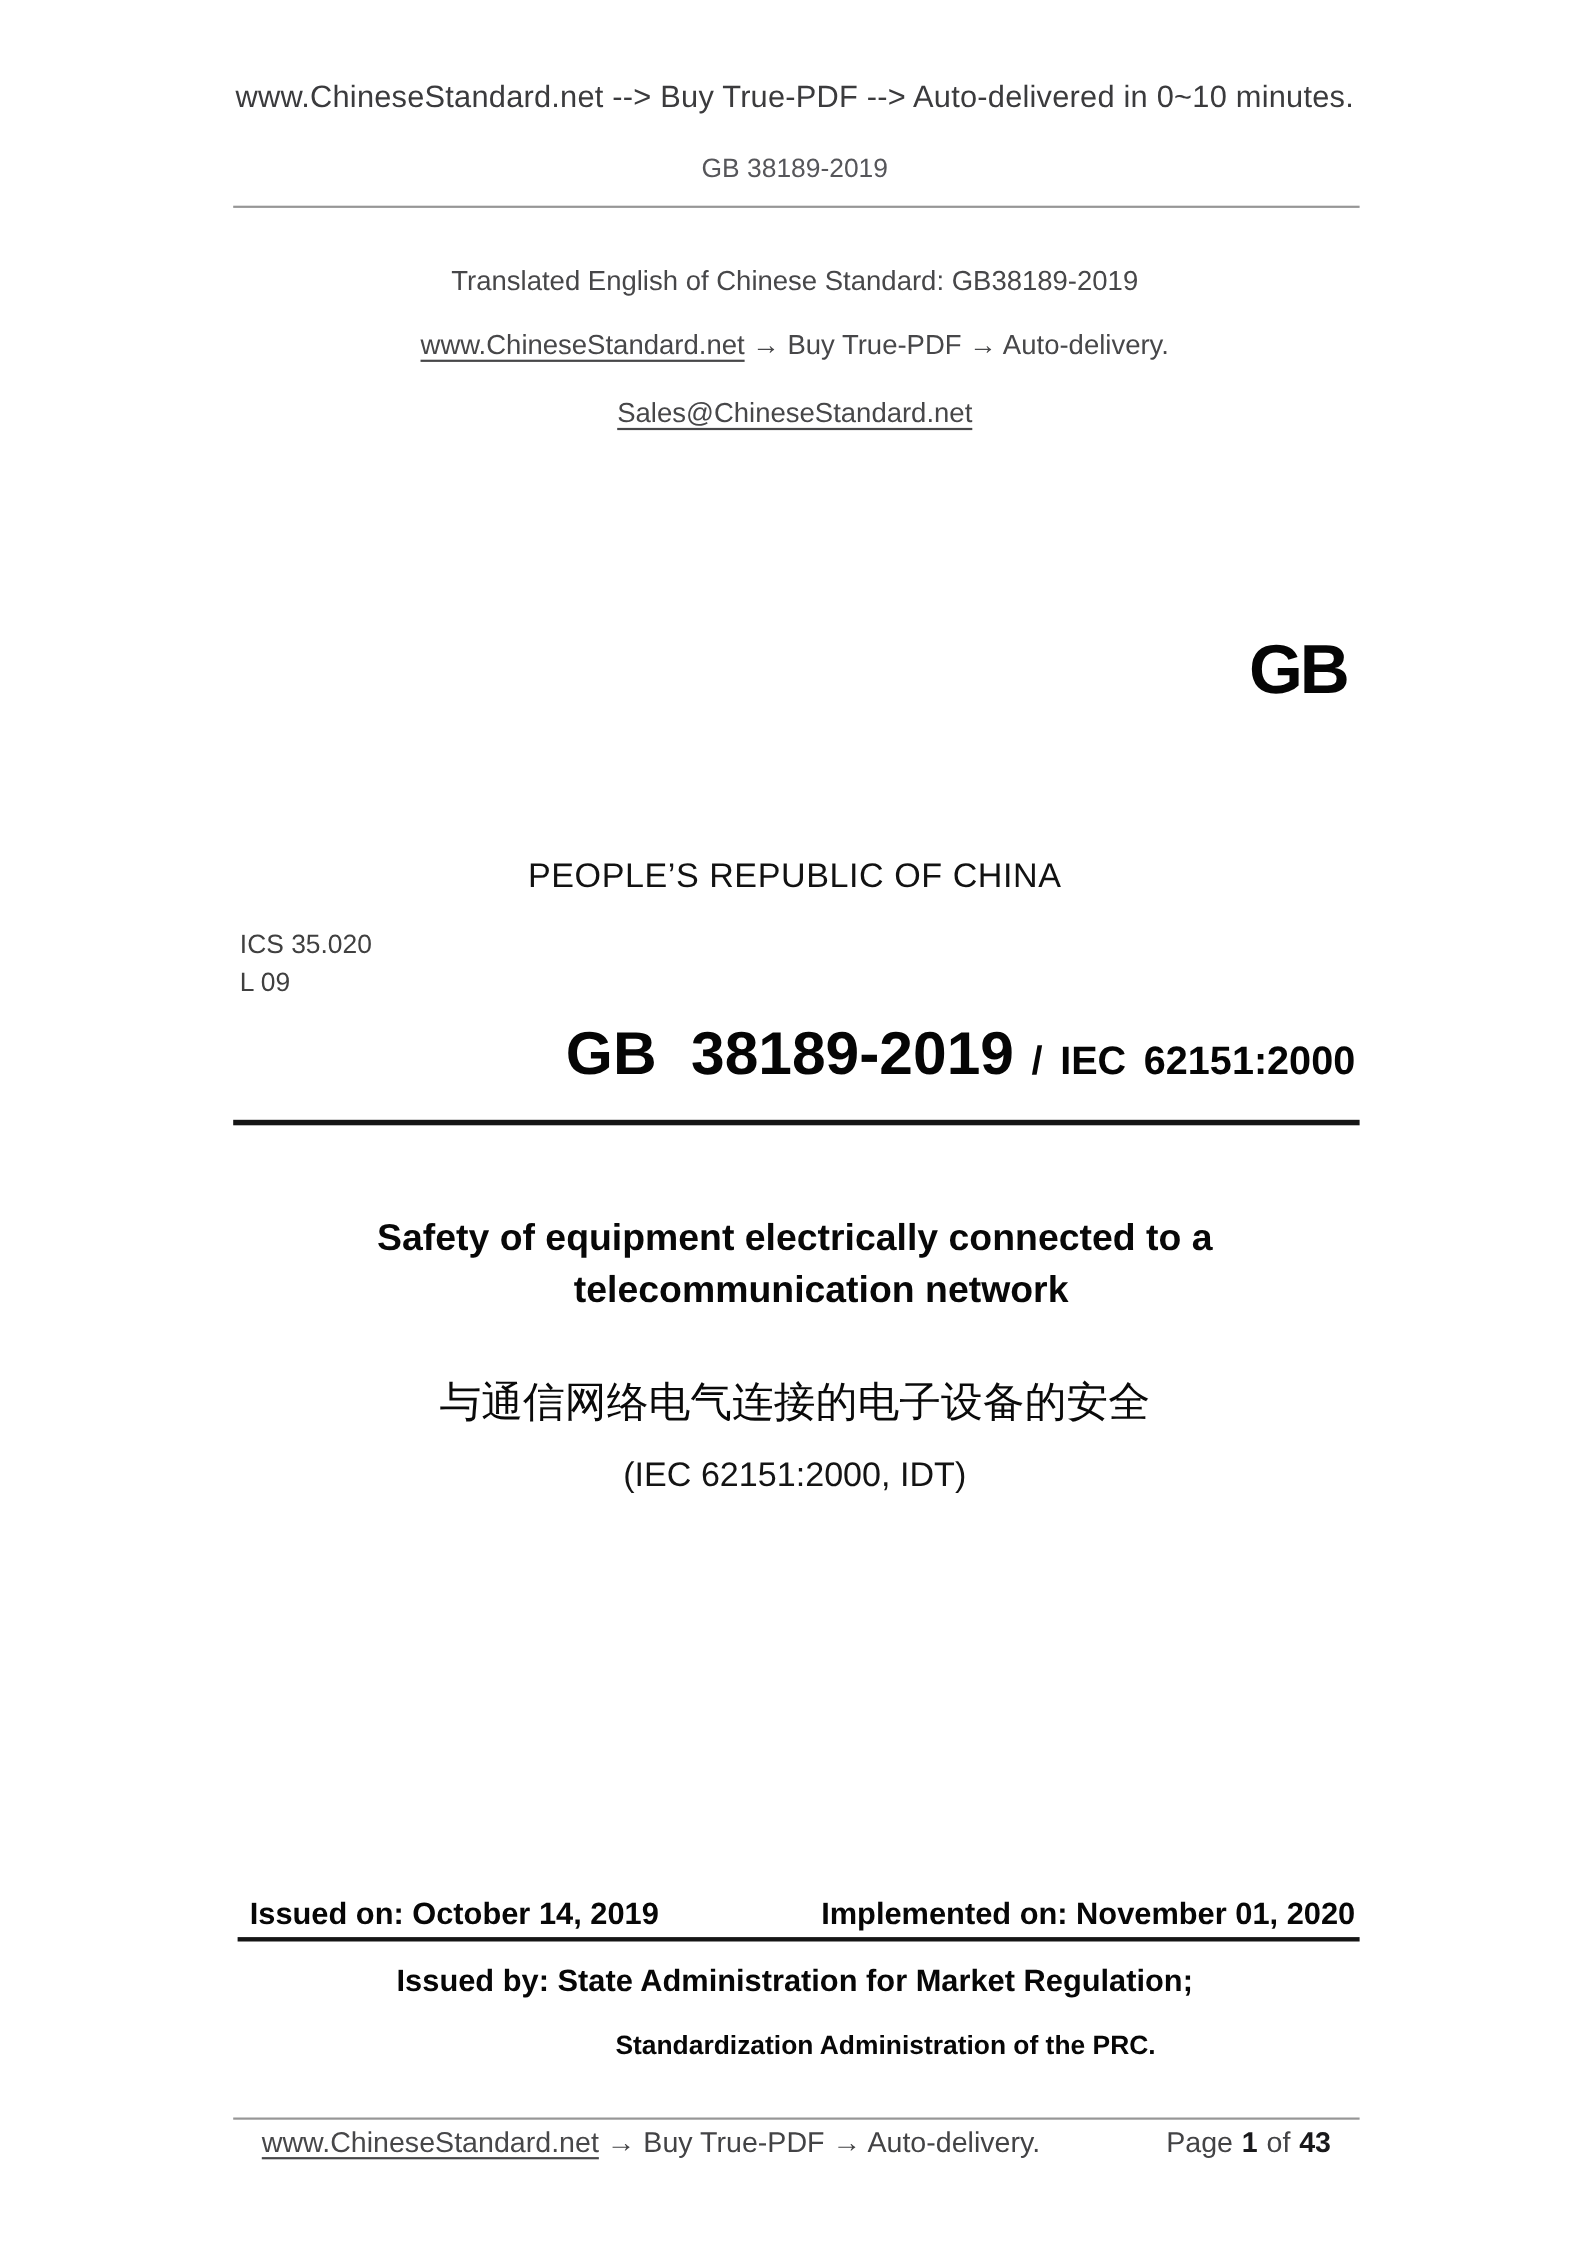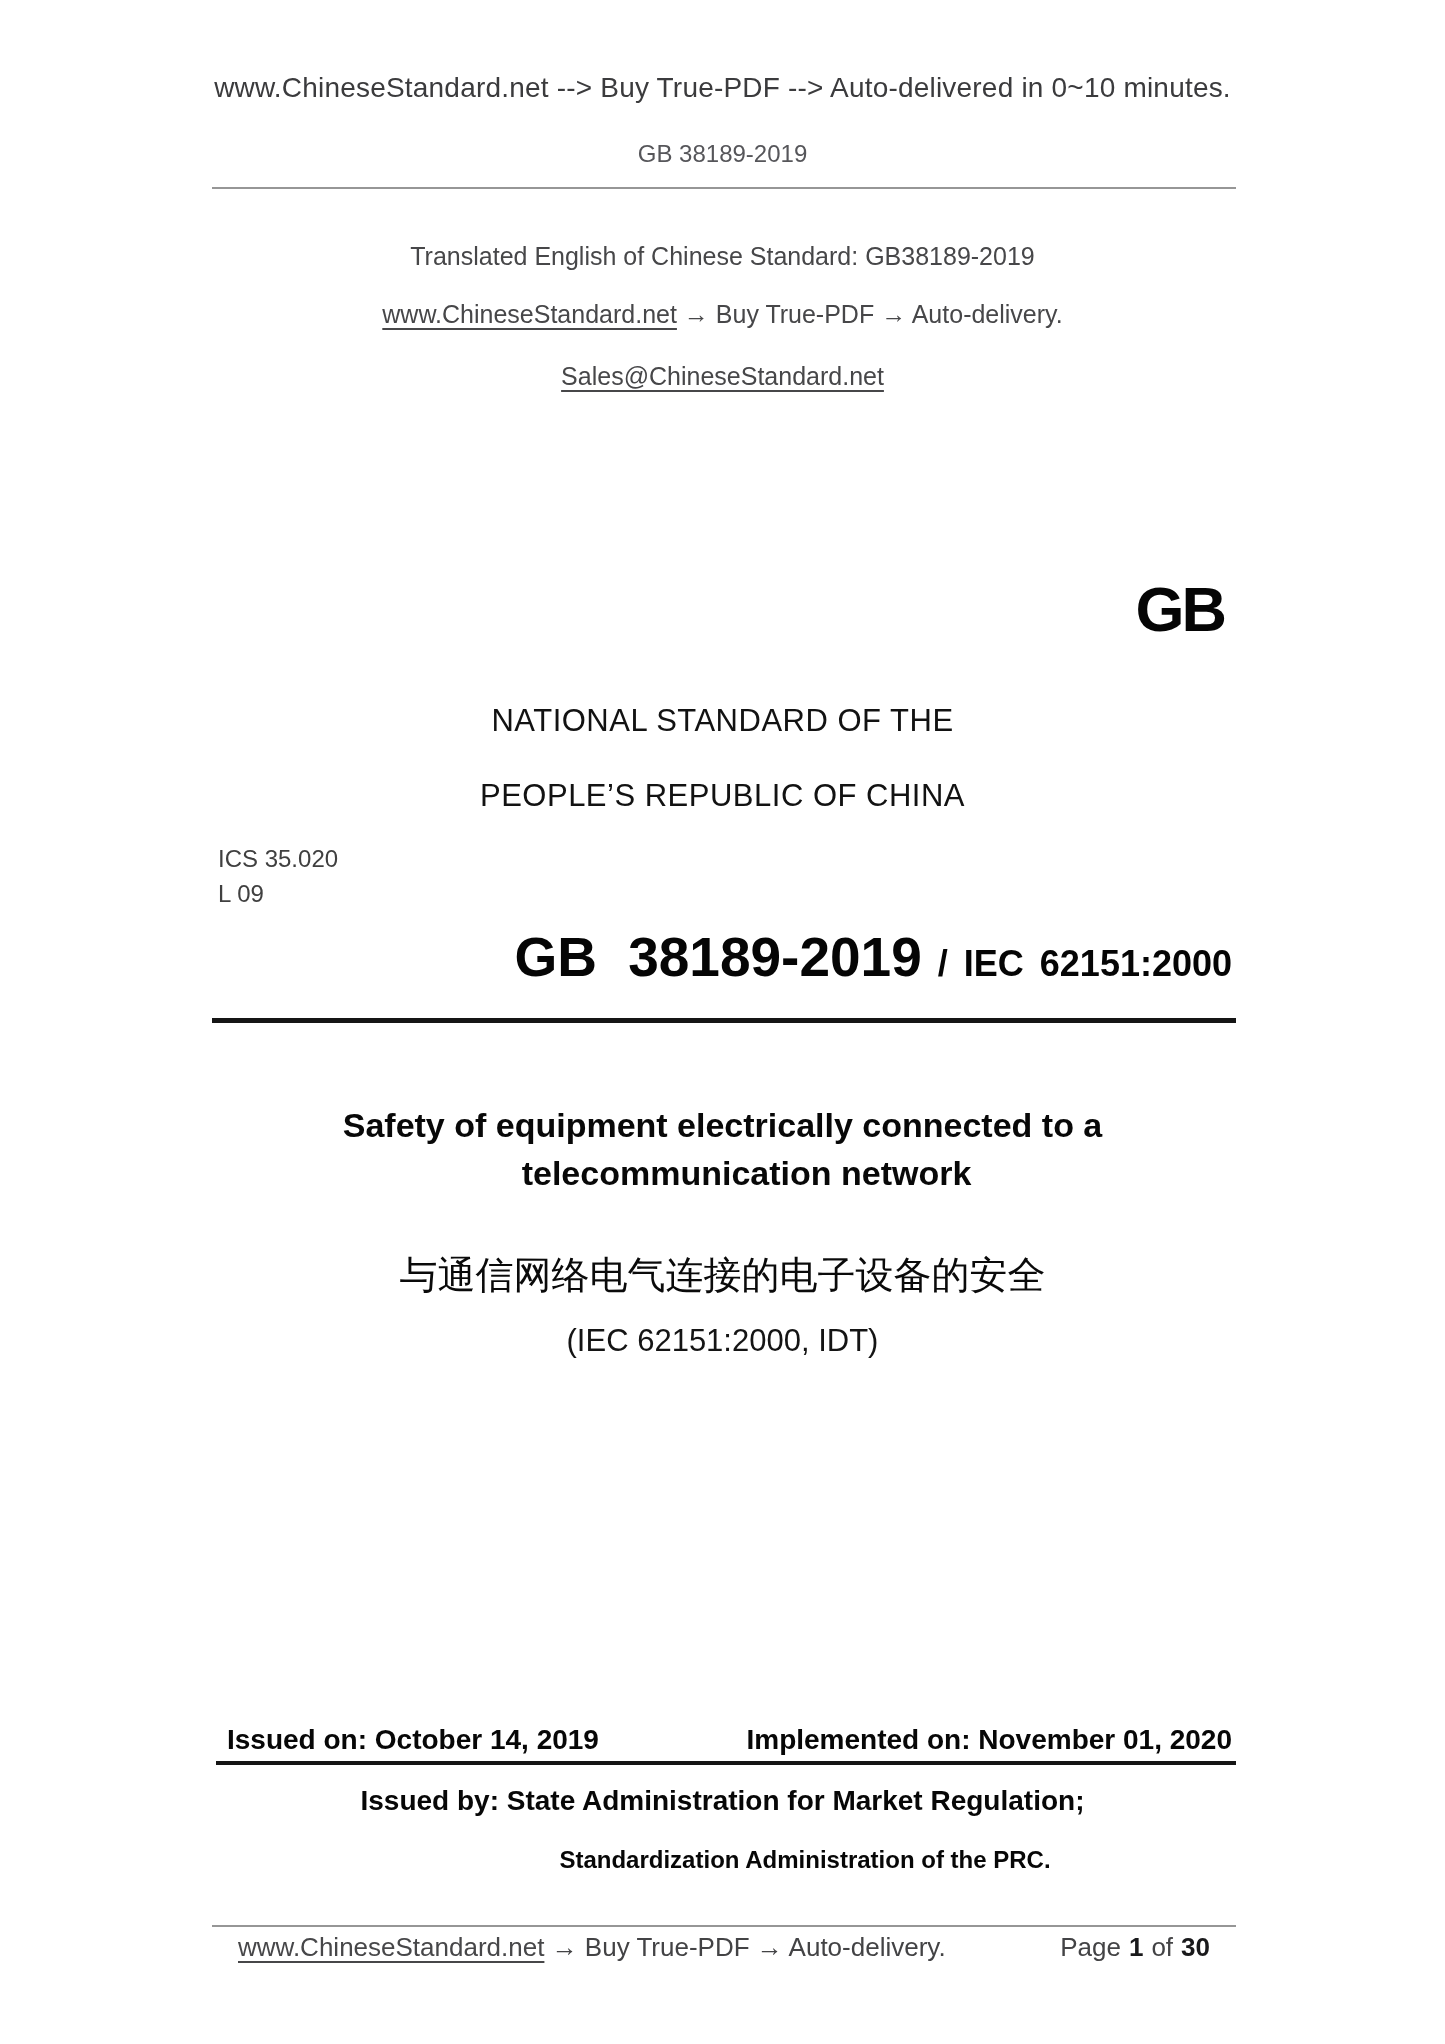--- a/index.html
+++ b/index.html
@@ -183,21 +183,20 @@
   <div class="abs ctr tagline">www.ChineseStandard.net --&gt; Buy True-PDF --&gt; Auto-delivered in 0~10 minutes.</div>
   <div class="abs ctr doccode">GB 38189-2019</div>
   <div class="abs rule-thin rule-top"></div>
 
   <div class="abs ctr intro intro-translated">Translated English of Chinese Standard: GB38189-2019</div>
   <div class="abs ctr intro intro-buy"><span class="ulink">www.ChineseStandard.net</span><span> → Buy True-PDF → Auto-delivery.</span></div>
   <div class="abs ctr intro intro-sales"><span class="ulink">Sales@ChineseStandard.net</span></div>
 
   <div class="abs gb-logo">GB</div>
 
-  <div class="abs ctr natline nat1">NATIONAL STANDARD OF THE</div>
   <div class="abs ctr natline nat2">PEOPLE’S REPUBLIC OF CHINA</div>
 
   <div class="abs codeline ics">ICS 35.020</div>
   <div class="abs codeline l09">L 09</div>
 
   <div class="abs numrow"><span class="num-main">GB 38189-2019</span><span class="num-suffix">/ IEC 62151:2000</span></div>
   <div class="abs rule-thick rule-mid"></div>
 
   <div class="abs ctr titleline title1">Safety of equipment electrically connected to a</div>
   <div class="abs ctr titleline title2">telecommunication network</div>
@@ -208,16 +207,16 @@
     <span>Issued on: October 14, 2019</span>
     <span>Implemented on: November 01, 2020</span>
   </div>
   <div class="abs rule-thick rule-issue"></div>
   <div class="abs ctr issuedby">Issued by: State Administration for Market Regulation;</div>
   <div class="abs stdadmin">Standardization Administration of the PRC.</div>
 
   <div class="abs rule-thin rule-foot"></div>
   <div class="abs footer">
     <span><span class="ulink">www.ChineseStandard.net</span><span> → Buy True-PDF → Auto-delivery.</span></span>
-    <span class="pagenums"><span>Page</span><span class="pg-sp"></span><span class="pg-b">1</span><span class="pg-sp"></span><span>of</span><span class="pg-sp"></span><span class="pg-b">30</span></span>
+    <span class="pagenums"><span>Page</span><span class="pg-sp"></span><span class="pg-b">1</span><span class="pg-sp"></span><span>of</span><span class="pg-sp"></span><span class="pg-b">43</span></span>
   </div>
 
 </div>
 
 </body></html>

